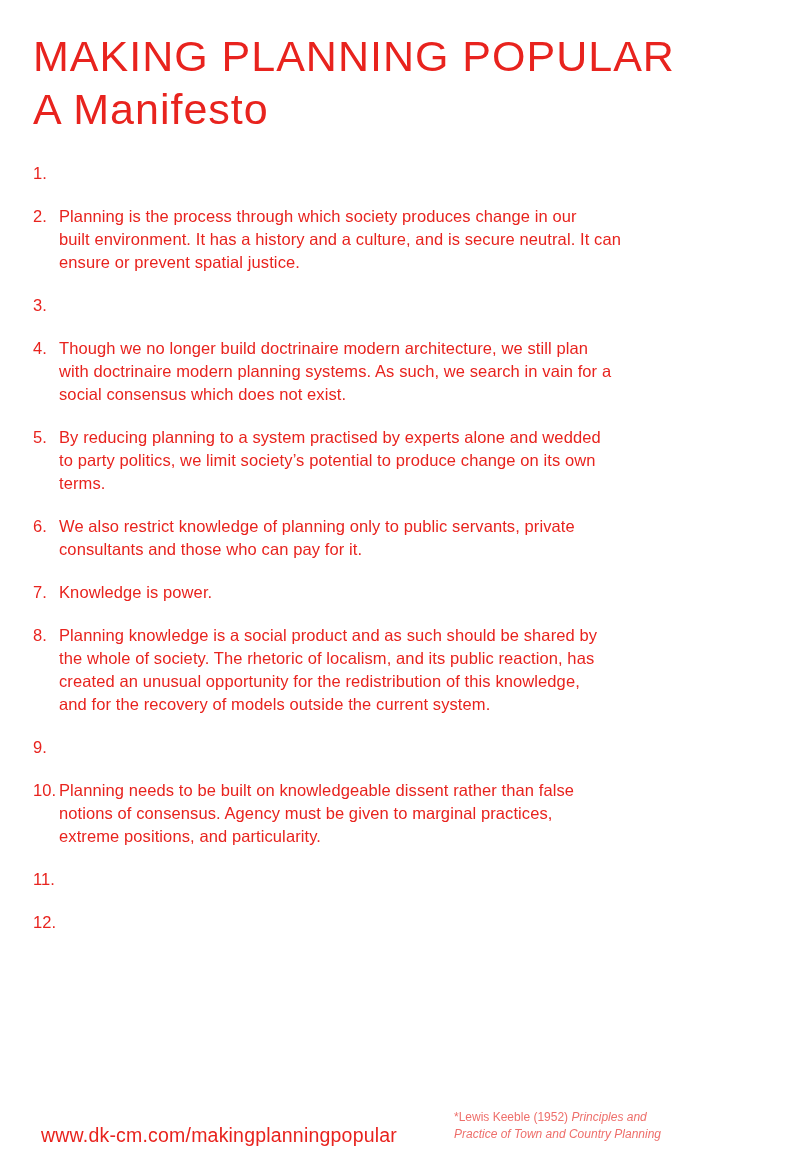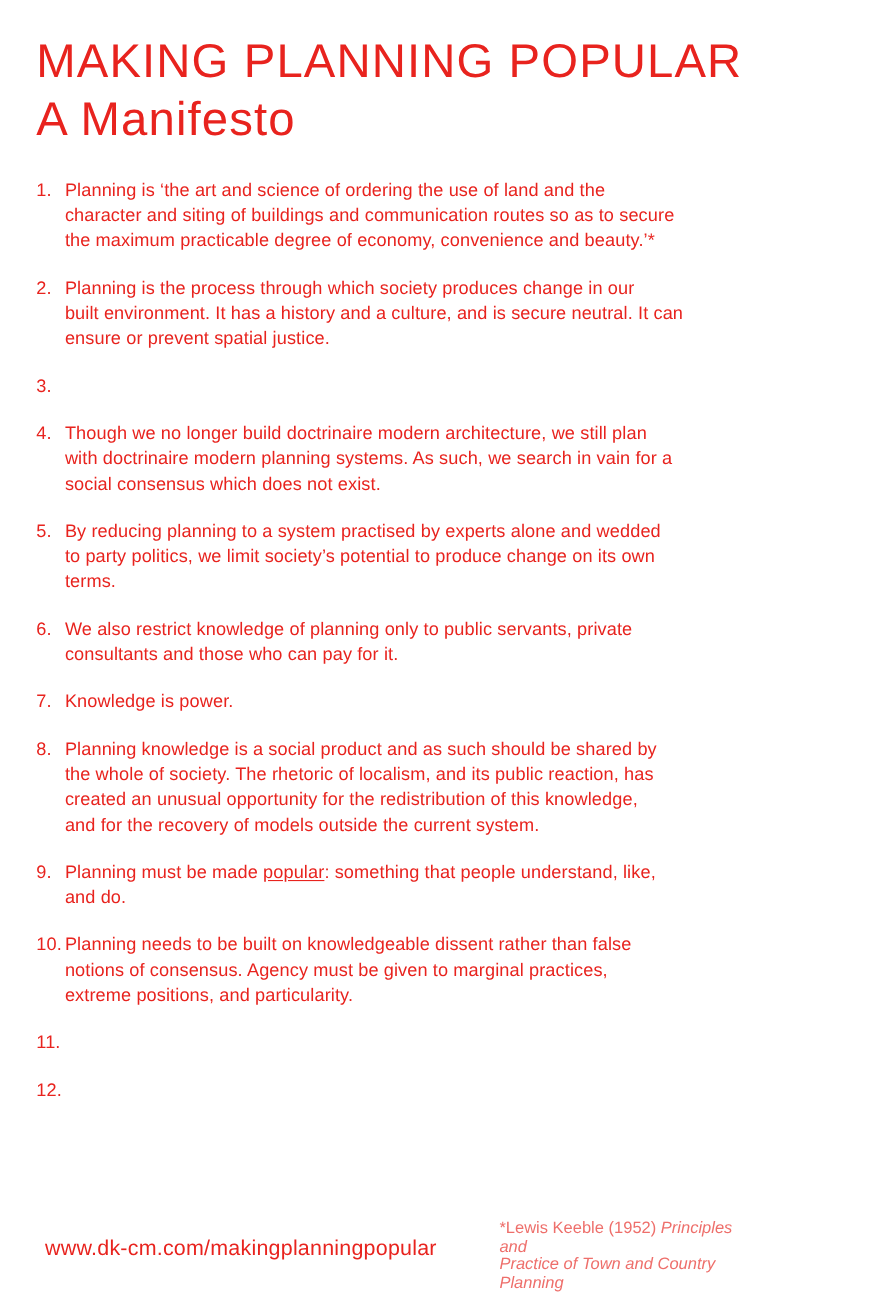--- a/index.html
+++ b/index.html
@@ -41,44 +41,41 @@
     left: 33px; top: 1124px;
     font-size: 19.5px;
     letter-spacing: 0.2px;
     white-space: nowrap;
     margin-left: 8px;
   }
   .footnote {
     position: absolute;
     right: 34px; top: 1109px;
     width: 216px;
-    font-size: 15px;
+    font-size: 12px;
     line-height: 16.5px;
     color: #ee6f6b;
     white-space: pre-line;
     text-align: left;
   }
 </style>
 </head>
 <body>
 
 <div class="page">
 
   <div class="title-block">
     <div class="title-line">MAKING PLANNING POPULAR</div>
     <div class="title-line">A Manifesto</div>
   </div>
 
   <div class="manifesto-list">
 
     <div class="item">
         <span class="item-num">1.</span>
-        <span class="item-text">Planning is ‘the art and science of ordering the use of land and the
-character and siting of buildings and communication routes so as to secure
-the maximum practicable degree of economy, convenience and beauty.’*</span>
       </div>
 
     <div class="item">
         <span class="item-num">2.</span>
         <span class="item-text">Planning is the process through which society produces change in our
 built environment. It has a history and a culture, and is secure neutral. It can
 ensure or prevent spatial justice.</span>
       </div>
 
     <div class="item">
@@ -113,22 +110,20 @@
     <div class="item">
         <span class="item-num">8.</span>
         <span class="item-text">Planning knowledge is a social product and as such should be shared by
 the whole of society. The rhetoric of localism, and its public reaction, has
 created an unusual opportunity for the redistribution of this knowledge,
 and for the recovery of models outside the current system.</span>
       </div>
 
     <div class="item">
         <span class="item-num">9.</span>
-        <span class="item-text"><span>Planning must be made </span><span class="u">popular</span><span>: something that people understand, like,
-and do.</span></span>
       </div>
 
     <div class="item">
         <span class="item-num">10.</span>
         <span class="item-text">Planning needs to be built on knowledgeable dissent rather than false
 notions of consensus. Agency must be given to marginal practices,
 extreme positions, and particularity.</span>
       </div>
 
     <div class="item">

